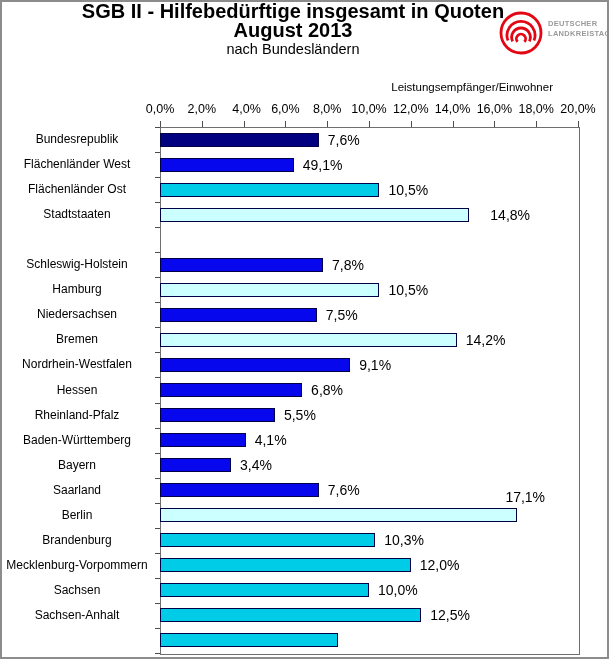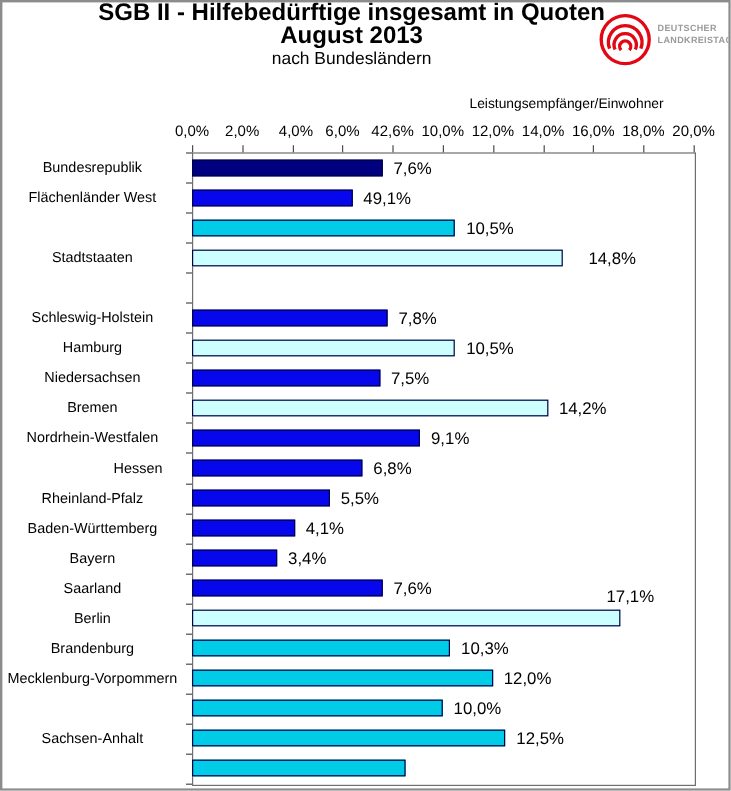--- a/index.html
+++ b/index.html
@@ -80,21 +80,21 @@
 
 <div class="xtick" style="left: 158px; top: 119px; height: 6px;"></div>
     <div class="xtick-label" style="left: 128px; top: 100px; width: 60px;">0,0%</div>
     <div class="xtick" style="left: 199.8px; top: 119px; height: 6px;"></div>
     <div class="xtick-label" style="left: 169.8px; top: 100px; width: 60px;">2,0%</div>
     <div class="xtick" style="left: 241.6px; top: 119px; height: 6px;"></div>
     <div class="xtick-label" style="left: 211.6px; top: 100px; width: 66px;">4,0%</div>
     <div class="xtick" style="left: 283.4px; top: 119px; height: 6px;"></div>
     <div class="xtick-label" style="left: 253.4px; top: 100px; width: 60px;">6,0%</div>
     <div class="xtick" style="left: 325.2px; top: 119px; height: 6px;"></div>
-    <div class="xtick-label" style="left: 295.2px; top: 100px; width: 60px;">42,6%</div>
+    <div class="xtick-label" style="left: 295.2px; top: 100px; width: 60px;">8,0%</div>
     <div class="xtick" style="left: 367px; top: 119px; height: 6px;"></div>
     <div class="xtick-label" style="left: 337px; top: 100px; width: 60px;">10,0%</div>
     <div class="xtick" style="left: 408.8px; top: 119px; height: 6px;"></div>
     <div class="xtick-label" style="left: 378.8px; top: 100px; width: 60px;">12,0%</div>
     <div class="xtick" style="left: 450.6px; top: 119px; height: 6px;"></div>
     <div class="xtick-label" style="left: 420.6px; top: 100px; width: 60px;">14,0%</div>
     <div class="xtick" style="left: 492.4px; top: 119px; height: 6px;"></div>
     <div class="xtick-label" style="left: 462.4px; top: 100px; width: 60px;">16,0%</div>
     <div class="xtick" style="left: 534.2px; top: 119px; height: 6px;"></div>
     <div class="xtick-label" style="left: 504.2px; top: 100px; width: 60px;">18,0%</div>
@@ -121,41 +121,42 @@
     <div class="ytick" style="left: 153px; top: 575.857px; width: 5px;"></div>
     <div class="ytick" style="left: 153px; top: 600.905px; width: 5px;"></div>
     <div class="ytick" style="left: 153px; top: 625.952px; width: 5px;"></div>
     <div class="ytick" style="left: 153px; top: 651px; width: 5px;"></div>
     <div class="cat-label" style="top: 130.024px;">Bundesrepublik</div>
     <div class="bar" style="left: 158px; top: 130.524px; width: 158.84px; height: 14px; background: rgb(0, 0, 128); border-color: rgb(0, 0, 68);"></div>
     <div class="val-label" style="left: 325.84px; top: 129.524px;">7,6%</div>
     <div class="cat-label" style="top: 155.071px;">Flächenländer West</div>
     <div class="bar" style="left: 158px; top: 155.571px; width: 133.76px; height: 14px; background: rgb(7, 7, 238); border-color: rgb(0, 0, 68);"></div>
     <div class="val-label" style="left: 300.76px; top: 154.571px;">49,1%</div>
+    <div class="cat-label" style="top: 180.119px;">Flächenländer Ost</div>
     <div class="bar" style="left: 158px; top: 180.619px; width: 219.45px; height: 14px; background: rgb(0, 204, 232); border-color: rgb(0, 0, 68);"></div>
     <div class="val-label" style="left: 386.45px; top: 179.619px;">10,5%</div>
     <div class="cat-label" style="top: 205.167px;">Stadtstaaten</div>
     <div class="bar" style="left: 158px; top: 205.667px; width: 309.32px; height: 14px; background: rgb(204, 255, 255); border-color: rgb(0, 0, 68);"></div>
     <div class="val-label" style="left: 476.32px; top: 204.667px; margin-left: 12px;">14,8%</div>
     <div class="cat-label" style="top: 255.262px;">Schleswig-Holstein</div>
     <div class="bar" style="left: 158px; top: 255.762px; width: 163.02px; height: 14px; background: rgb(7, 7, 238); border-color: rgb(0, 0, 68);"></div>
     <div class="val-label" style="left: 330.02px; top: 254.762px;">7,8%</div>
     <div class="cat-label" style="top: 280.31px;">Hamburg</div>
     <div class="bar" style="left: 158px; top: 280.81px; width: 219.45px; height: 14px; background: rgb(204, 255, 255); border-color: rgb(0, 0, 68);"></div>
     <div class="val-label" style="left: 386.45px; top: 279.81px;">10,5%</div>
     <div class="cat-label" style="top: 305.357px;">Niedersachsen</div>
     <div class="bar" style="left: 158px; top: 305.857px; width: 156.75px; height: 14px; background: rgb(7, 7, 238); border-color: rgb(0, 0, 68);"></div>
     <div class="val-label" style="left: 323.75px; top: 304.857px;">7,5%</div>
     <div class="cat-label" style="top: 330.405px;">Bremen</div>
     <div class="bar" style="left: 158px; top: 330.905px; width: 296.78px; height: 14px; background: rgb(204, 255, 255); border-color: rgb(0, 0, 68);"></div>
     <div class="val-label" style="left: 463.78px; top: 329.905px;">14,2%</div>
     <div class="cat-label" style="top: 355.452px;">Nordrhein-Westfalen</div>
     <div class="bar" style="left: 158px; top: 355.952px; width: 190.19px; height: 14px; background: rgb(7, 7, 238); border-color: rgb(0, 0, 68);"></div>
     <div class="val-label" style="left: 357.19px; top: 354.952px;">9,1%</div>
-    <div class="cat-label" style="top: 380.5px; padding-left: 38px;">Hessen</div>
+    <div class="cat-label" style="top: 380.5px;">Hessen</div>
     <div class="bar" style="left: 158px; top: 381px; width: 142.12px; height: 14px; background: rgb(7, 7, 238); border-color: rgb(0, 0, 68);"></div>
     <div class="val-label" style="left: 309.12px; top: 380px;">6,8%</div>
     <div class="cat-label" style="top: 405.548px;">Rheinland-Pfalz</div>
     <div class="bar" style="left: 158px; top: 406.048px; width: 114.95px; height: 14px; background: rgb(7, 7, 238); border-color: rgb(0, 0, 68);"></div>
     <div class="val-label" style="left: 281.95px; top: 405.048px;">5,5%</div>
     <div class="cat-label" style="top: 430.595px;">Baden-Württemberg</div>
     <div class="bar" style="left: 158px; top: 431.095px; width: 85.69px; height: 14px; background: rgb(7, 7, 238); border-color: rgb(0, 0, 68);"></div>
     <div class="val-label" style="left: 252.69px; top: 430.095px;">4,1%</div>
     <div class="cat-label" style="top: 455.643px;">Bayern</div>
     <div class="bar" style="left: 158px; top: 456.143px; width: 71.06px; height: 14px; background: rgb(7, 7, 238); border-color: rgb(0, 0, 68);"></div>
@@ -165,20 +166,21 @@
     <div class="val-label" style="left: 325.84px; top: 480.19px;">7,6%</div>
     <div class="cat-label" style="top: 505.738px;">Berlin</div>
     <div class="bar" style="left: 158px; top: 506.238px; width: 357.39px; height: 14px; background: rgb(204, 255, 255); border-color: rgb(0, 0, 68);"></div>
     <div class="val-label" style="left: 503.39px; top: 487.238px;">17,1%</div>
     <div class="cat-label" style="top: 530.786px;">Brandenburg</div>
     <div class="bar" style="left: 158px; top: 531.286px; width: 215.27px; height: 14px; background: rgb(0, 204, 232); border-color: rgb(0, 0, 68);"></div>
     <div class="val-label" style="left: 382.27px; top: 530.286px;">10,3%</div>
     <div class="cat-label" style="top: 555.833px;">Mecklenburg-Vorpommern</div>
     <div class="bar" style="left: 158px; top: 556.333px; width: 250.8px; height: 14px; background: rgb(0, 204, 232); border-color: rgb(0, 0, 68);"></div>
     <div class="val-label" style="left: 417.8px; top: 555.333px;">12,0%</div>
+    <div class="cat-label" style="top: 580.881px;">Sachsen</div>
     <div class="bar" style="left: 158px; top: 581.381px; width: 209px; height: 14px; background: rgb(0, 204, 232); border-color: rgb(0, 0, 68);"></div>
     <div class="val-label" style="left: 376px; top: 580.381px;">10,0%</div>
     <div class="cat-label" style="top: 605.929px;">Sachsen-Anhalt</div>
     <div class="bar" style="left: 158px; top: 606.429px; width: 261.25px; height: 14px; background: rgb(0, 204, 232); border-color: rgb(0, 0, 68);"></div>
     <div class="val-label" style="left: 428.25px; top: 605.429px;">12,5%</div>
     <div class="cat-label" style="top: 665px;">Thüringen</div>
     <div class="bar" style="left: 158px; top: 631.476px; width: 177.65px; height: 14px; background: rgb(0, 204, 232); border-color: rgb(0, 0, 68);"></div>
     <div class="val-label" style="left: 344.65px; top: 654px;">8,5%</div>
   </div>
 

